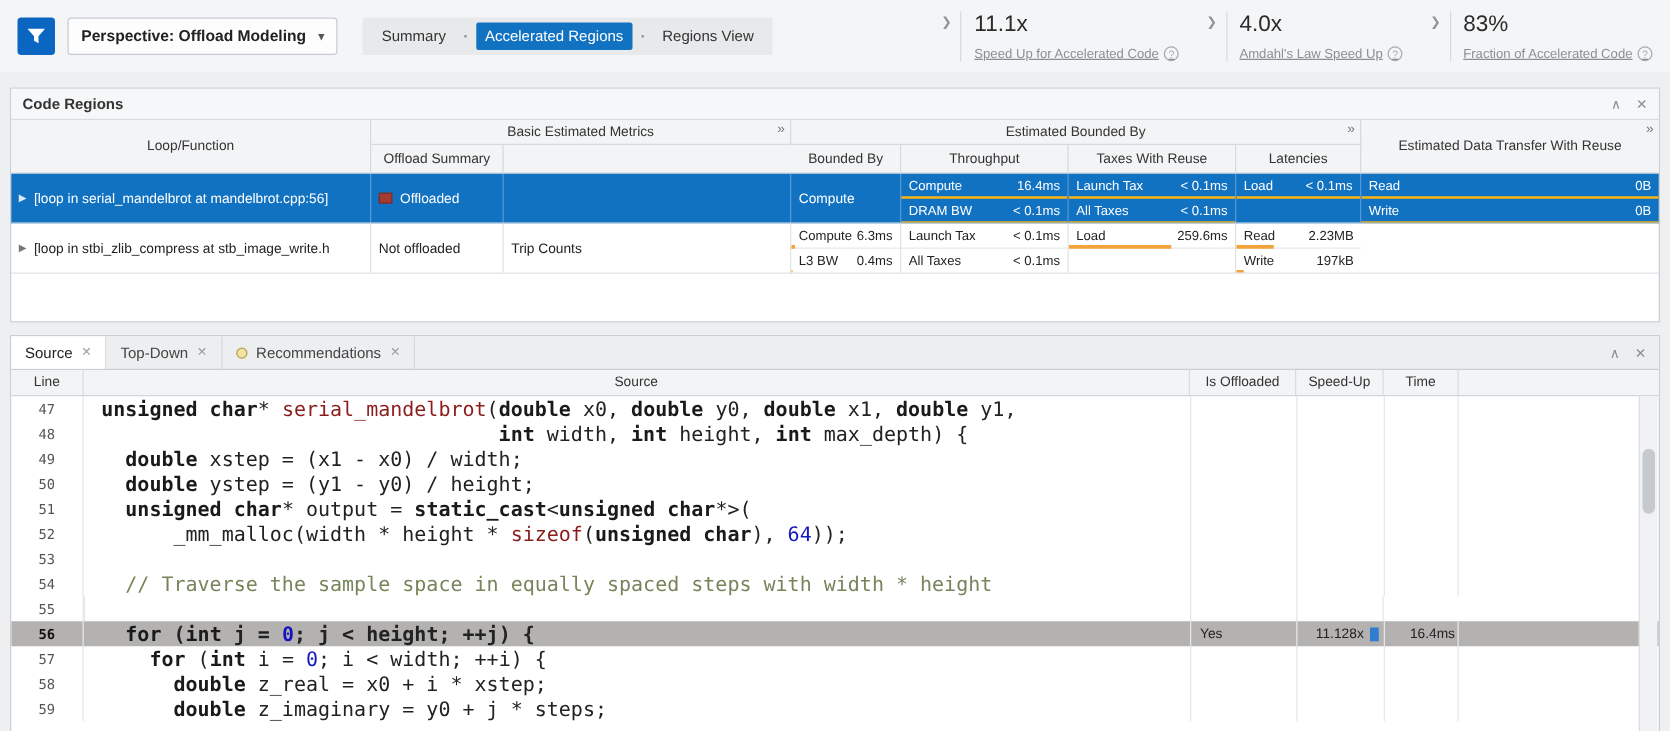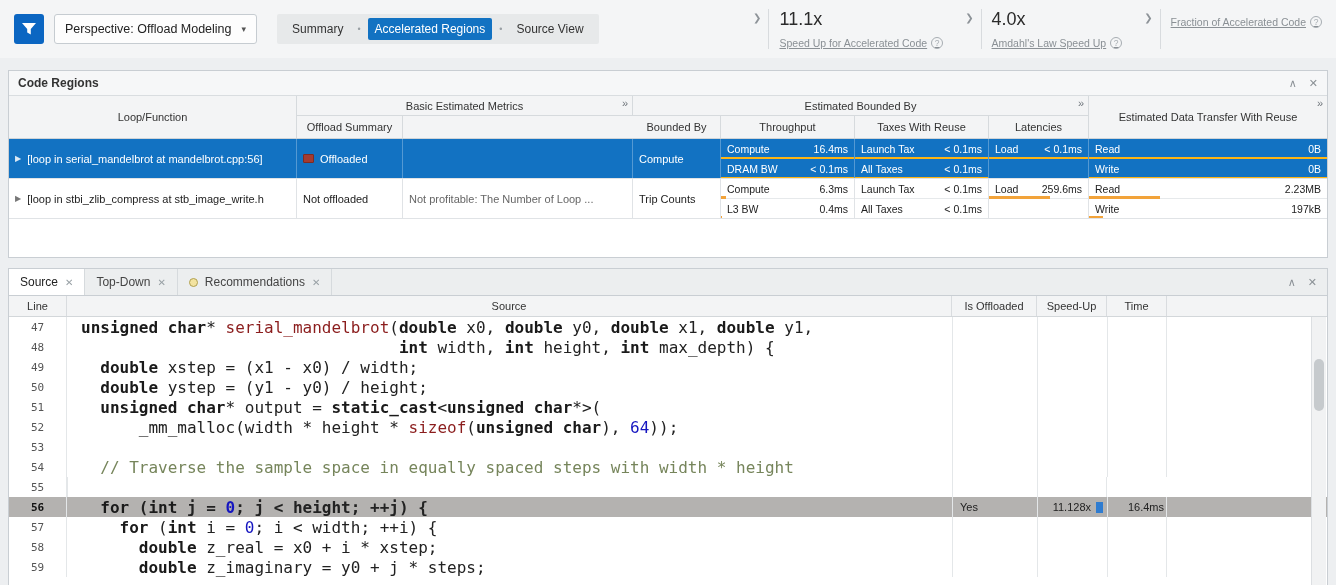--- a/index.html
+++ b/index.html
@@ -7,21 +7,21 @@
   body {
     position: relative;
     background:#edeff1;
     font-family:"Liberation Sans", sans-serif;
     color:#222;
     font-size:12px;
   }
   
   .topbar { height:58px; display:flex; align-items:center; padding:0 14px; background:#f4f5f6; }
   .app-icon { width:30px; height:30px; background:#0b66c2; border-radius:3px; display:flex; align-items:center; justify-content:center; margin-right:10px; flex:0 0 auto; }
-  .perspective-btn { display:flex; align-items:center; gap:10px; background:#fdfdfd; border:1px solid #c6ccd1; border-radius:3px; padding:7px 10px; font-weight:normal; font-size:12.5px; color:#222; cursor:pointer; }
+  .perspective-btn { display:flex; align-items:center; gap:10px; background:#fdfdfd; border:1px solid #c6ccd1; border-radius:3px; padding:7px 10px; font-weight:bold; font-size:12.5px; color:#222; cursor:pointer; }
   .caret { font-size:9px; color:#555; }
   .view-tabs { display:flex; align-items:center; background:#e7e9ea; margin-left:20px; padding:4px 8px; gap:7px; font-size:12px; color:#333; border-radius:2px; }
   .view-tab { padding:4px 7px; cursor:pointer; white-space:nowrap; }
   .view-tab.active { background:#1272c2; color:#fff; border-radius:2px; }
   .tab-sep { color:#9aa0a5; font-size:9px; }
   .metrics { margin-left:auto; display:flex; align-items:stretch; }
   .metric { display:flex; gap:7px; margin-left:22px; }
   .splitter { color:#8d9398; font-size:10px; margin-top:3px; }
   .metric-body { border-left:1px solid #d8dbde; padding-left:10px; }
   .metric-value { font-size:18px; color:#2b2b2b; }
@@ -100,21 +100,21 @@
   </div>
   <button class="perspective-btn">
     <span>Perspective: Offload Modeling</span>
     <span class="caret">▾</span>
   </button>
   <div class="view-tabs">
       <span class="view-tab">Summary</span>
       <span class="tab-sep">•</span>
       <span class="view-tab active">Accelerated Regions</span>
       <span class="tab-sep">•</span>
-      <span class="view-tab">Source View</span>
+      <span class="view-tab">Regions View</span>
     </div>
   <div class="metrics">
       <div class="metric">
         <span class="splitter">❯</span>
         <div class="metric-body">
           <div class="metric-value">11.1x</div>
           <div class="metric-label">
             <span>Speed Up for Accelerated Code</span>
             <span class="info">?</span>
           </div>
@@ -126,20 +126,21 @@
           <div class="metric-value">4.0x</div>
           <div class="metric-label">
             <span>Amdahl's Law Speed Up</span>
             <span class="info">?</span>
           </div>
         </div>
       </div>
       <div class="metric">
         <span class="splitter">❯</span>
         <div class="metric-body">
+          <div class="metric-value">83%</div>
           <div class="metric-label">
             <span>Fraction of Accelerated Code</span>
             <span class="info">?</span>
           </div>
         </div>
       </div>
     </div>
 </div>
 
 <div class="panel panel-cr">
@@ -237,21 +238,20 @@
         </div>
       </div>
       <div class="cr-grid-cols cr-row">
         <div class="cell loop-cell">
           <span class="expand">▶</span>
           <span class="loop-name">[loop in stbi_zlib_compress at stb_image_write.h</span>
         </div>
         <div class="cell ofs-cell">
           <span>Not offloaded</span>
         </div>
-        <div class="cell why-cell">Not profitable: The Number of Loop ...</div>
         <div class="cell">Trip Counts</div>
         <div class="cell mini-cell">
           <div class="mini-col">
             <div class="mini-row">
               <span class="mini-label">Compute</span>
               <span class="mini-value">6.3ms</span>
               <span class="mini-bar" style="width: 4%;"></span>
             </div>
             <div class="mini-row">
               <span class="mini-label">L3 BW</span>

